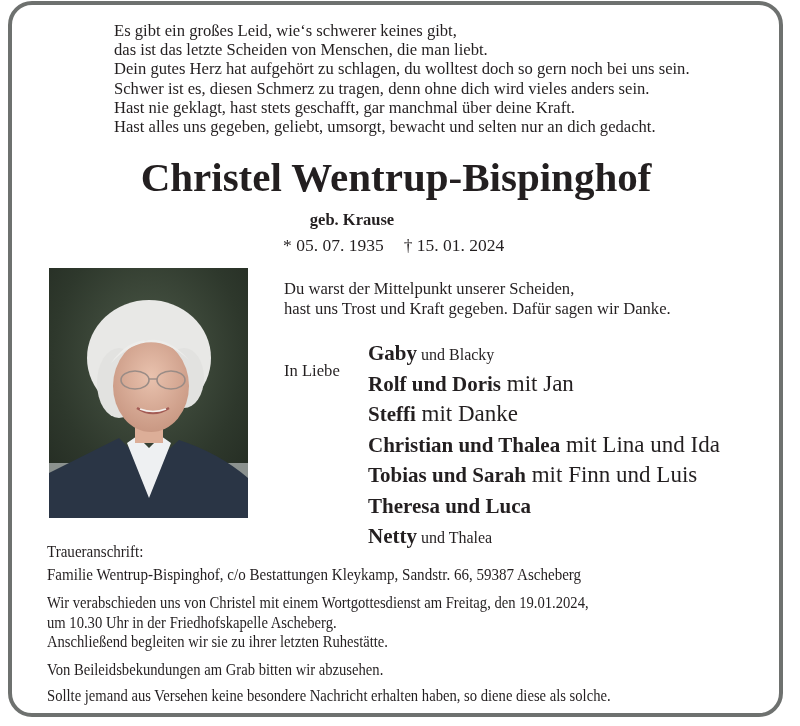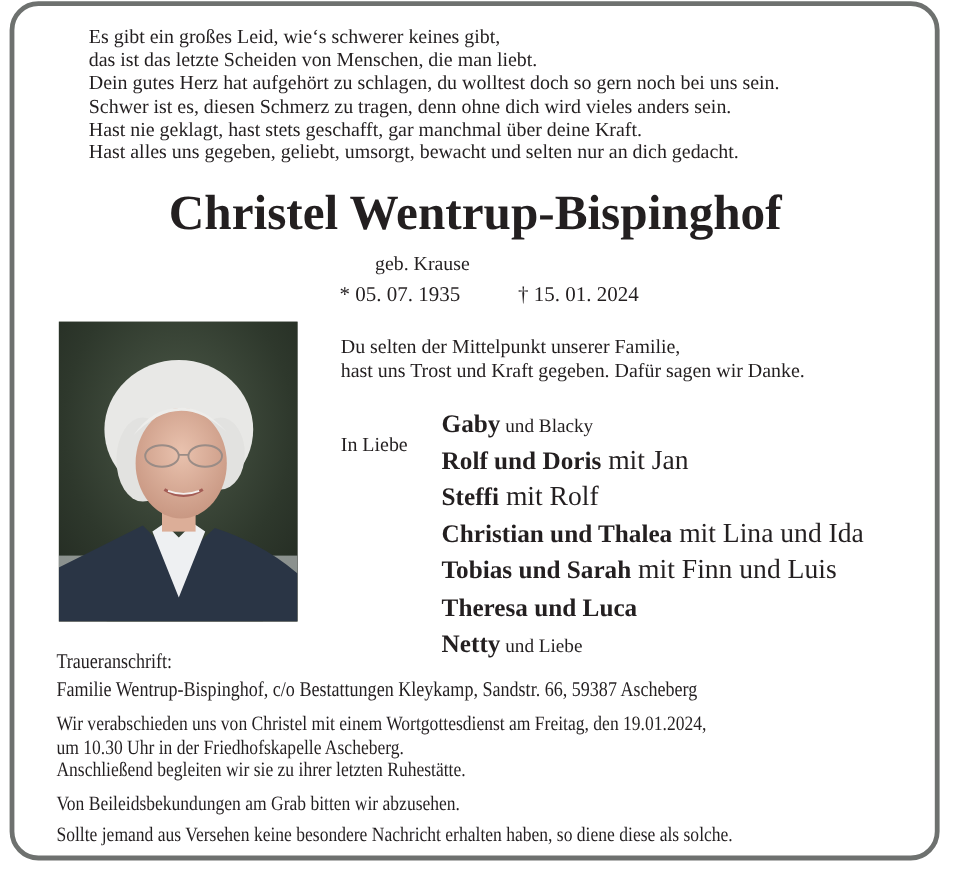--- a/index.html
+++ b/index.html
@@ -1,26 +1,26 @@
 <!DOCTYPE html>
 <html><head>
   <meta charset="utf-8">
   <style>
     html, body { margin: 0; padding: 0; background: #ffffff; }
     body { width: 800px; height: 726px; position: relative; overflow: hidden;
       font-family: "Liberation Serif", "DejaVu Serif", serif; color: #231f20; }
     .frame { position: absolute; left: 8px; top: 1px; width: 775px; height: 716px;
       border: 4px solid #6e716f; border-radius: 24px; box-sizing: border-box; background: #fff; }
     .poem { position: absolute; left: 74px; top: 21px; font-size: 16.6px; line-height: 19.2px; white-space: nowrap; }
-    .poem div { height: 19.2px; }
+    .poem div { height: 19.2px; margin-left: 40px; }
     .name { position: absolute; left: 0; width: 792px; top: 152px; text-align: center;
       font-weight: bold; font-size: 41px; line-height: 50px; letter-spacing: 0px; }
-    .nee { position: absolute; left: 0; width: 704px; top: 210px; text-align: center; font-size: 16.5px; }
+    .nee { position: absolute; left: 0; width: 704px; top: 210px; text-align: center; font-size: 16.5px; font-weight: bold; }
     .dates { position: absolute; left: 283px; top: 235px; font-size: 17.5px; white-space: nowrap; }
-    .dates .death { margin-left: 48px; }
+    .dates .death { margin-left: 20px; }
     .photo { position: absolute; left: 49px; top: 268px; width: 199px; height: 250px; overflow: hidden;
       background: radial-gradient(ellipse at 30% 30%, #4a5747 0%, #2c3529 55%, #232a22 100%); }
     .thanks { position: absolute; left: 284px; top: 279px; font-size: 16.6px; line-height: 20px; white-space: nowrap; }
     .love-label { position: absolute; left: 284px; top: 344px; font-size: 16.6px; margin-top: 17px; }
     .family { position: absolute; left: 368px; top: 338px; white-space: nowrap; }
     .family .row { height: 30.5px; line-height: 30px; }
     .family .b { font-weight: bold; font-size: 21px; }
     .family .n { font-size: 23px; }
     .family .s { font-size: 16px; }
     .addr-label { position: absolute; left: 47px; top: 541px; font-size: 17.5px; transform: scaleX(0.86); transform-origin: left top; white-space: nowrap; }
@@ -76,33 +76,33 @@
     <path d="M62 95 Q100 55 140 92 Q120 70 100 72 Q78 72 62 95 Z" fill="#ededeb"></path>
     <ellipse cx="86" cy="112" rx="14" ry="9" fill="none" stroke="#9a8c86" stroke-width="1.6"></ellipse>
     <ellipse cx="122" cy="112" rx="14" ry="9" fill="none" stroke="#9a8c86" stroke-width="1.6"></ellipse>
     <line x1="100" y1="111" x2="108" y2="111" stroke="#9a8c86" stroke-width="1.4"></line>
     <path d="M88 140 Q104 150 120 140" fill="none" stroke="#a35c55" stroke-width="2.5"></path>
     <path d="M91 141 Q104 146 117 141" fill="none" stroke="#f4f0ee" stroke-width="1.5"></path>
   </svg>
 </div>
 
 <div class="thanks">
-  <div>Du selten der Mittelpunkt unserer Familie,</div>
+  <div>Du warst der Mittelpunkt unserer Scheiden,</div>
   <div>hast uns Trost und Kraft gegeben. Dafür sagen wir Danke.</div>
 </div>
 
 <div class="love-label">In Liebe</div>
 <div class="family">
   <div class="row"><span class="b">Gaby</span><span class="s"> und Blacky</span></div>
   <div class="row"><span class="b">Rolf und Doris</span><span class="n"> mit Jan</span></div>
-  <div class="row"><span class="b">Steffi</span><span class="n"> mit Rolf</span></div>
+  <div class="row"><span class="b">Steffi</span><span class="n"> mit Danke</span></div>
   <div class="row"><span class="b">Christian und Thalea</span><span class="n"> mit Lina und Ida</span></div>
   <div class="row"><span class="b">Tobias und Sarah</span><span class="n"> mit Finn und Luis</span></div>
   <div class="row"><span class="b">Theresa und Luca</span><span class="n"></span></div>
-  <div class="row"><span class="b">Netty</span><span class="s"> und Liebe</span></div>
+  <div class="row"><span class="b">Netty</span><span class="s"> und Thalea</span></div>
 </div>
 
 <div class="addr-label">Traueranschrift:</div>
 <div class="addr">Familie Wentrup-Bispinghof, c/o Bestattungen Kleykamp, Sandstr. 66, 59387 Ascheberg</div>
 
 <div class="service">
   <div>Wir verabschieden uns von Christel mit einem Wortgottesdienst am Freitag, den 19.01.2024,</div>
   <div>um 10.30 Uhr in der Friedhofskapelle Ascheberg.</div>
   <div>Anschließend begleiten wir sie zu ihrer letzten Ruhestätte.</div>
 </div>

